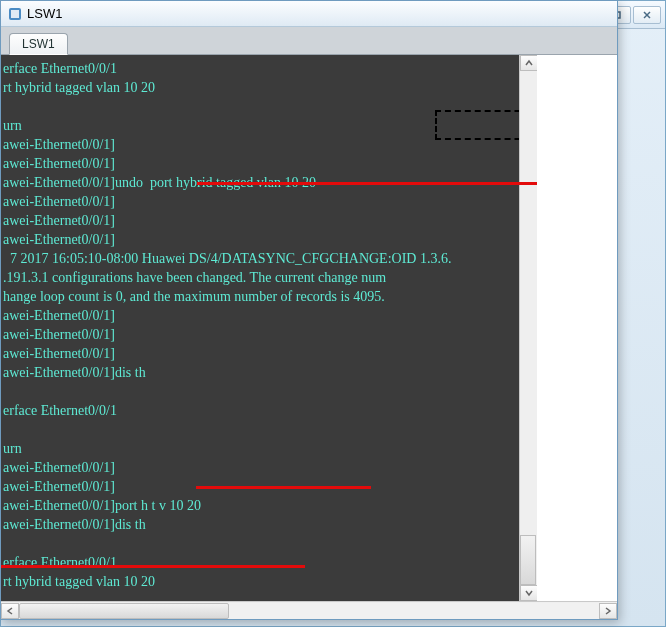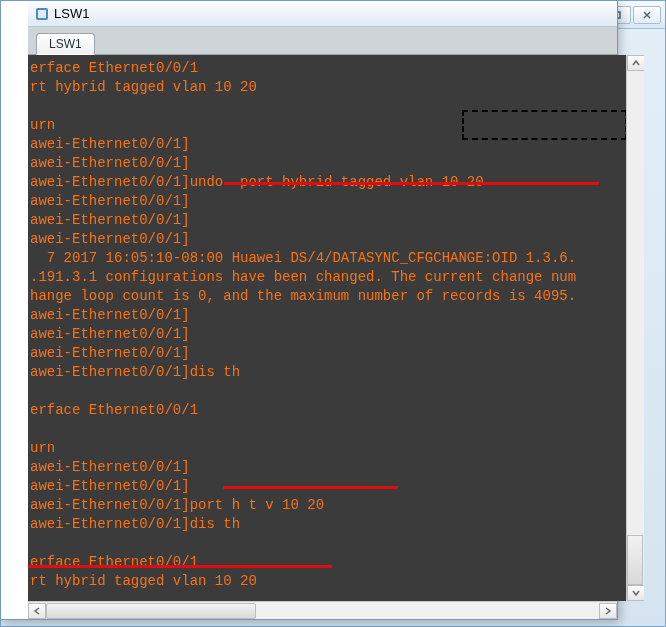--- a/index.html
+++ b/index.html
@@ -105,21 +105,20 @@
 }
 
 
 .termwin {
   position: absolute;
   top: 0; left: 0;
   width: 618px;
   background: #fff;
   border: 1px solid #6f9bbf;
   box-shadow: 2px 3px 10px rgba(0,0,0,.25);
-  padding-left: 27px;
 }
 .termwin-title {
   height: 26px;
   background: linear-gradient(to bottom,#fbfdff,#dfeaf4);
   border-bottom:1px solid #b4c9da;
   display:flex; align-items:center;
   padding:0 6px;
 }
 .title-icon{
   width:16px; height:16px;
@@ -144,27 +143,27 @@
   border-bottom:1px solid #fefefe;
   border-radius:4px 4px 0 0;
   display:flex; align-items:center;
   font-size:12px;
   color:#233;
   position:relative;
   top:1px;
 }
 
 .termbody{
-  width:616px;
+  width:536px;
   height:546px;
   background:#3b3b3b;
-  font-family:Liberation Mono, monospace;
+  font-family:Liberation Serif, serif;
   font-size:14px;
   line-height:19px;
-  color:#f97316;
+  color:#5eead4;
   letter-spacing:0;
   white-space:pre;
   overflow:hidden;
   padding:4px 0 0 2px;
   position:relative;
 }
 .line{ height:19px; }
 
 .dashed-box{
   position:absolute;

